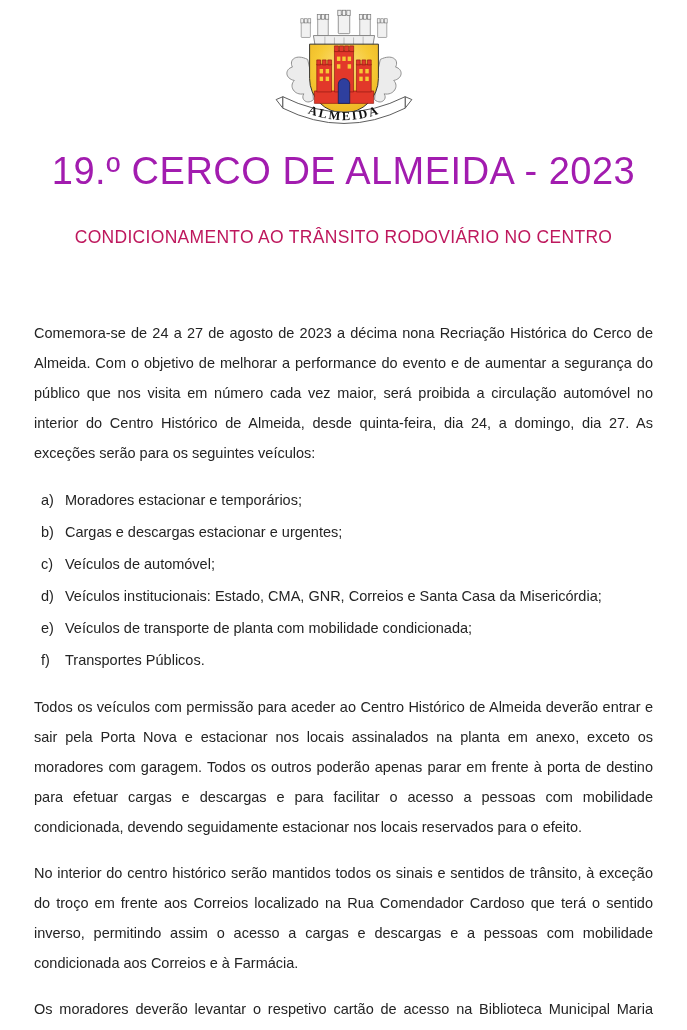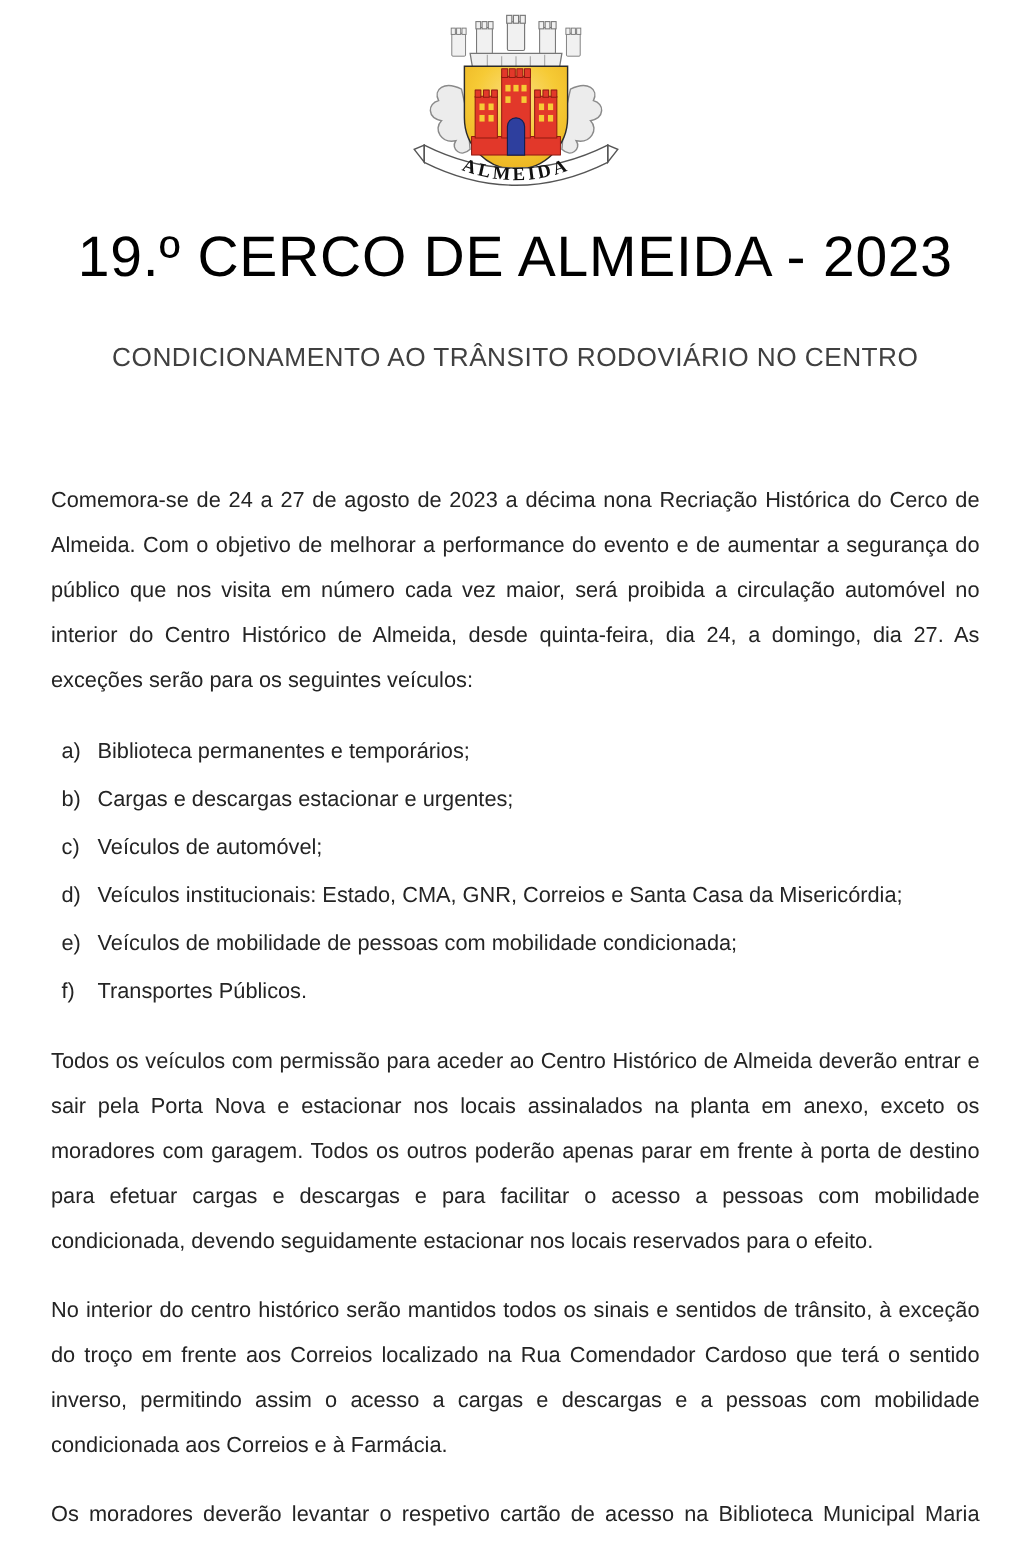--- a/index.html
+++ b/index.html
@@ -12,30 +12,30 @@
     overflow: hidden;
   }
   .crest-wrap { text-align: center; padding-top: 2px; }
   .crest-svg { display: inline-block; }
   .doc-title {
     margin-top: 8px;
     text-align: center;
     font-size: 38px;
     line-height: 46px;
     letter-spacing: 0.5px;
-    color: #000000;
+    color: #a21caf;
     font-weight: 400;
   }
   .doc-subtitle {
     margin-top: 22px;
     text-align: center;
     font-size: 17.5px;
     line-height: 42px;
     letter-spacing: 0.3px;
-    color: #404040;
+    color: #be185d;
     font-weight: 400;
   }
   .doc-body {
     margin: 60px 18px 0 18px;
     font-size: 14.5px;
     line-height: 30px;
     text-align: justify;
     color: #242424;
   }
   .para { margin: 16px; }
@@ -141,37 +141,37 @@
   <div class="doc-subtitle">
     <div>CONDICIONAMENTO AO TRÂNSITO RODOVIÁRIO NO CENTRO</div>
   </div>
 
   <div class="doc-body">
     <p class="para">Comemora-se de 24 a 27 de agosto de 2023 a décima nona Recriação Histórica do Cerco de Almeida. Com o objetivo de melhorar a performance do evento e de aumentar a segurança do público que nos visita em número cada vez maior, será proibida a circulação automóvel no interior do Centro Histórico de Almeida, desde quinta-feira, dia 24, a domingo, dia 27. As exceções serão para os seguintes veículos:</p>
 
     <div class="exceptions">
       <div class="exc-item">
         <span class="exc-marker">a)</span>
-        <span class="exc-text">Biblioteca permanentes e temporários;</span>
+        <span class="exc-text">Moradores estacionar e temporários;</span>
       </div>
       <div class="exc-item">
         <span class="exc-marker">b)</span>
         <span class="exc-text">Cargas e descargas estacionar e urgentes;</span>
       </div>
       <div class="exc-item">
         <span class="exc-marker">c)</span>
         <span class="exc-text">Veículos de automóvel;</span>
       </div>
       <div class="exc-item">
         <span class="exc-marker">d)</span>
         <span class="exc-text">Veículos institucionais: Estado, CMA, GNR, Correios e Santa Casa da Misericórdia;</span>
       </div>
       <div class="exc-item">
         <span class="exc-marker">e)</span>
-        <span class="exc-text">Veículos de mobilidade de pessoas com mobilidade condicionada;</span>
+        <span class="exc-text">Veículos de transporte de planta com mobilidade condicionada;</span>
       </div>
       <div class="exc-item">
         <span class="exc-marker">f)</span>
         <span class="exc-text">Transportes Públicos.</span>
       </div>
     </div>
 
     <p class="para">Todos os veículos com permissão para aceder ao Centro Histórico de Almeida deverão entrar e sair pela Porta Nova e estacionar nos locais assinalados na planta em anexo, exceto os moradores com garagem. Todos os outros poderão apenas parar em frente à porta de destino para efetuar cargas e descargas e para facilitar o acesso a pessoas com mobilidade condicionada, devendo seguidamente estacionar nos locais reservados para o efeito.</p>
     <p class="para">No interior do centro histórico serão mantidos todos os sinais e sentidos de trânsito, à exceção do troço em frente aos Correios localizado na Rua Comendador Cardoso que terá o sentido inverso, permitindo assim o acesso a cargas e descargas e a pessoas com mobilidade condicionada aos Correios e à Farmácia.</p>
     <p class="para">Os moradores deverão levantar o respetivo cartão de acesso na Biblioteca Municipal Maria Natércia Ruivo.</p>

